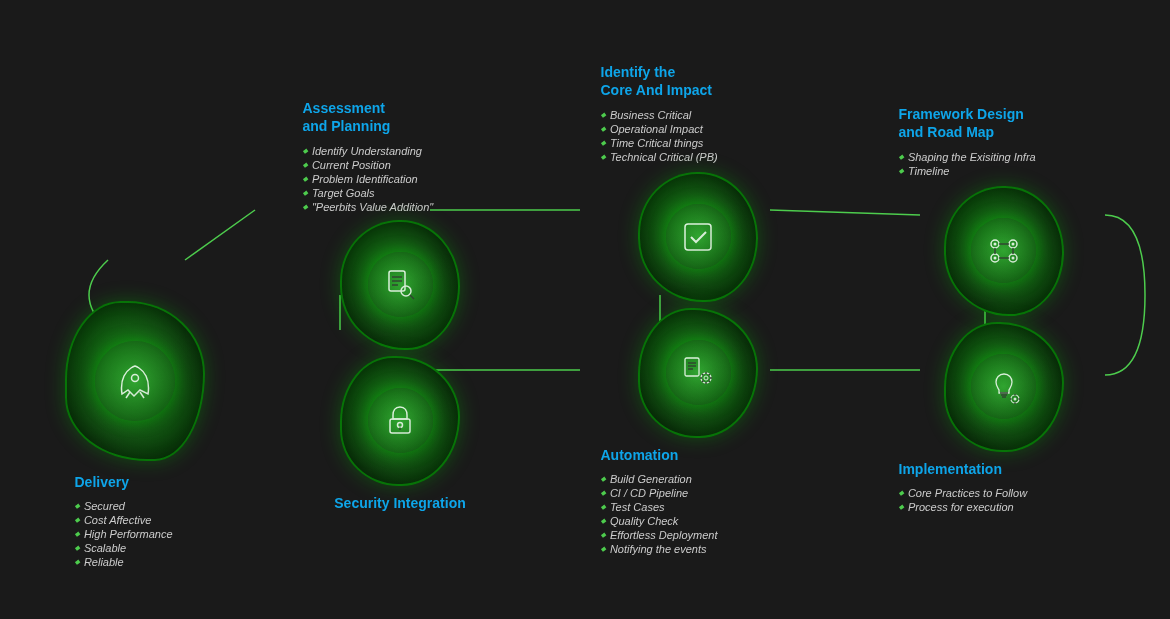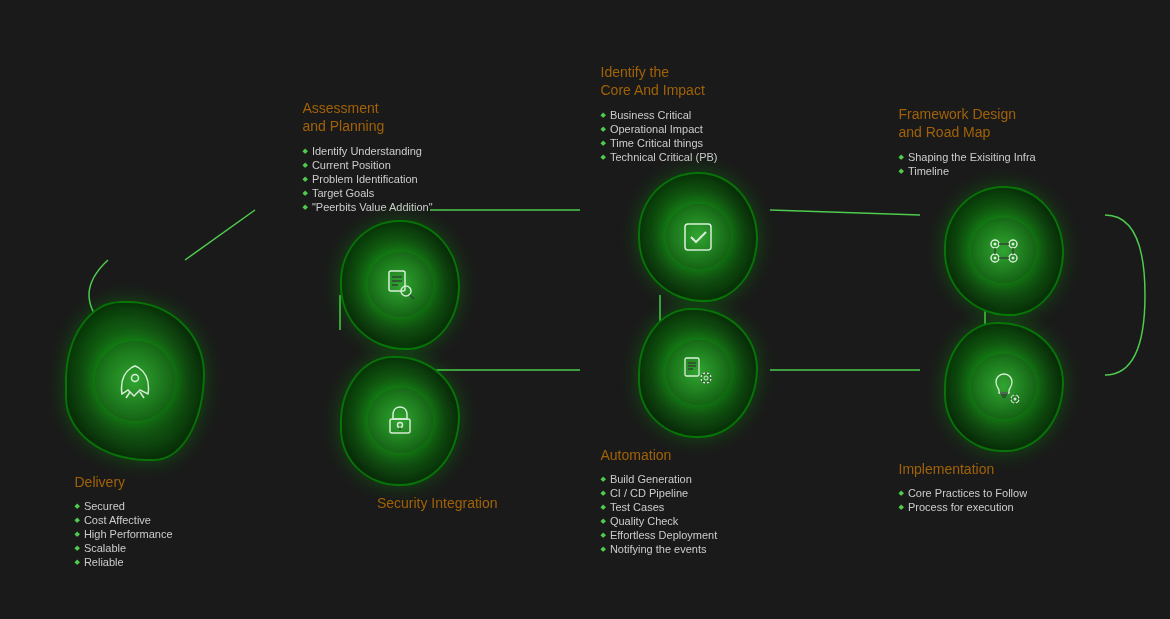--- a/index.html
+++ b/index.html
@@ -80,32 +80,33 @@
       width: 65px;
       height: 65px;
     }
 
     .icon-svg {
       color: rgba(255,255,255,0.85);
     }
 
     
     .section-title {
-      color: #a16207;
+      color: #0ea5e9;
       font-size: 14px;
-      font-weight: normal;
+      font-weight: bold;
       text-align: center;
       margin-bottom: 8px;
       line-height: 1.3;
     }
 
     .bullet-list {
       list-style: none;
       padding: 0;
       margin: 0;
+      font-style: italic;
     }
 
     .bullet-list li {
       color: #cccccc;
       font-size: 11px;
       padding: 1px 0;
       display: flex;
       align-items: flex-start;
       gap: 4px;
     }
@@ -238,21 +239,21 @@
         <svg width="36" height="36" viewBox="0 0 36 36" fill="none" class="icon-svg">
           <path d="M18 4 C13 4 11 8 11 12 L11 16 L25 16 L25 12 C25 8 23 4 18 4Z" stroke="white" stroke-width="1.5" fill="none"></path>
           <rect x="8" y="16" width="20" height="14" rx="2" stroke="white" stroke-width="1.5" fill="none"></rect>
           <circle cx="18" cy="22" r="2.5" stroke="white" stroke-width="1.5" fill="none"></circle>
           <line x1="18" y1="24.5" x2="18" y2="27" stroke="white" stroke-width="1.5"></line>
         </svg>
       </div>
     </div>
 
     <div style="text-align:left; margin-top:8px; width:100%;">
-      <div class="section-title" style="text-align:right;">Security Integration</div>
+      <div class="section-title" style="text-align:center;">Security Integration</div>
     </div>
   </div>
 
   <div class="column" style="width:195px; justify-content:center;">
 
     <div style="text-align:left; margin-bottom:8px; width:100%;">
       <div class="section-title" style="text-align:left; white-space:pre-line;">Identify the
 Core And Impact</div>
       <ul class="bullet-list">
         <li>Business Critical</li>

